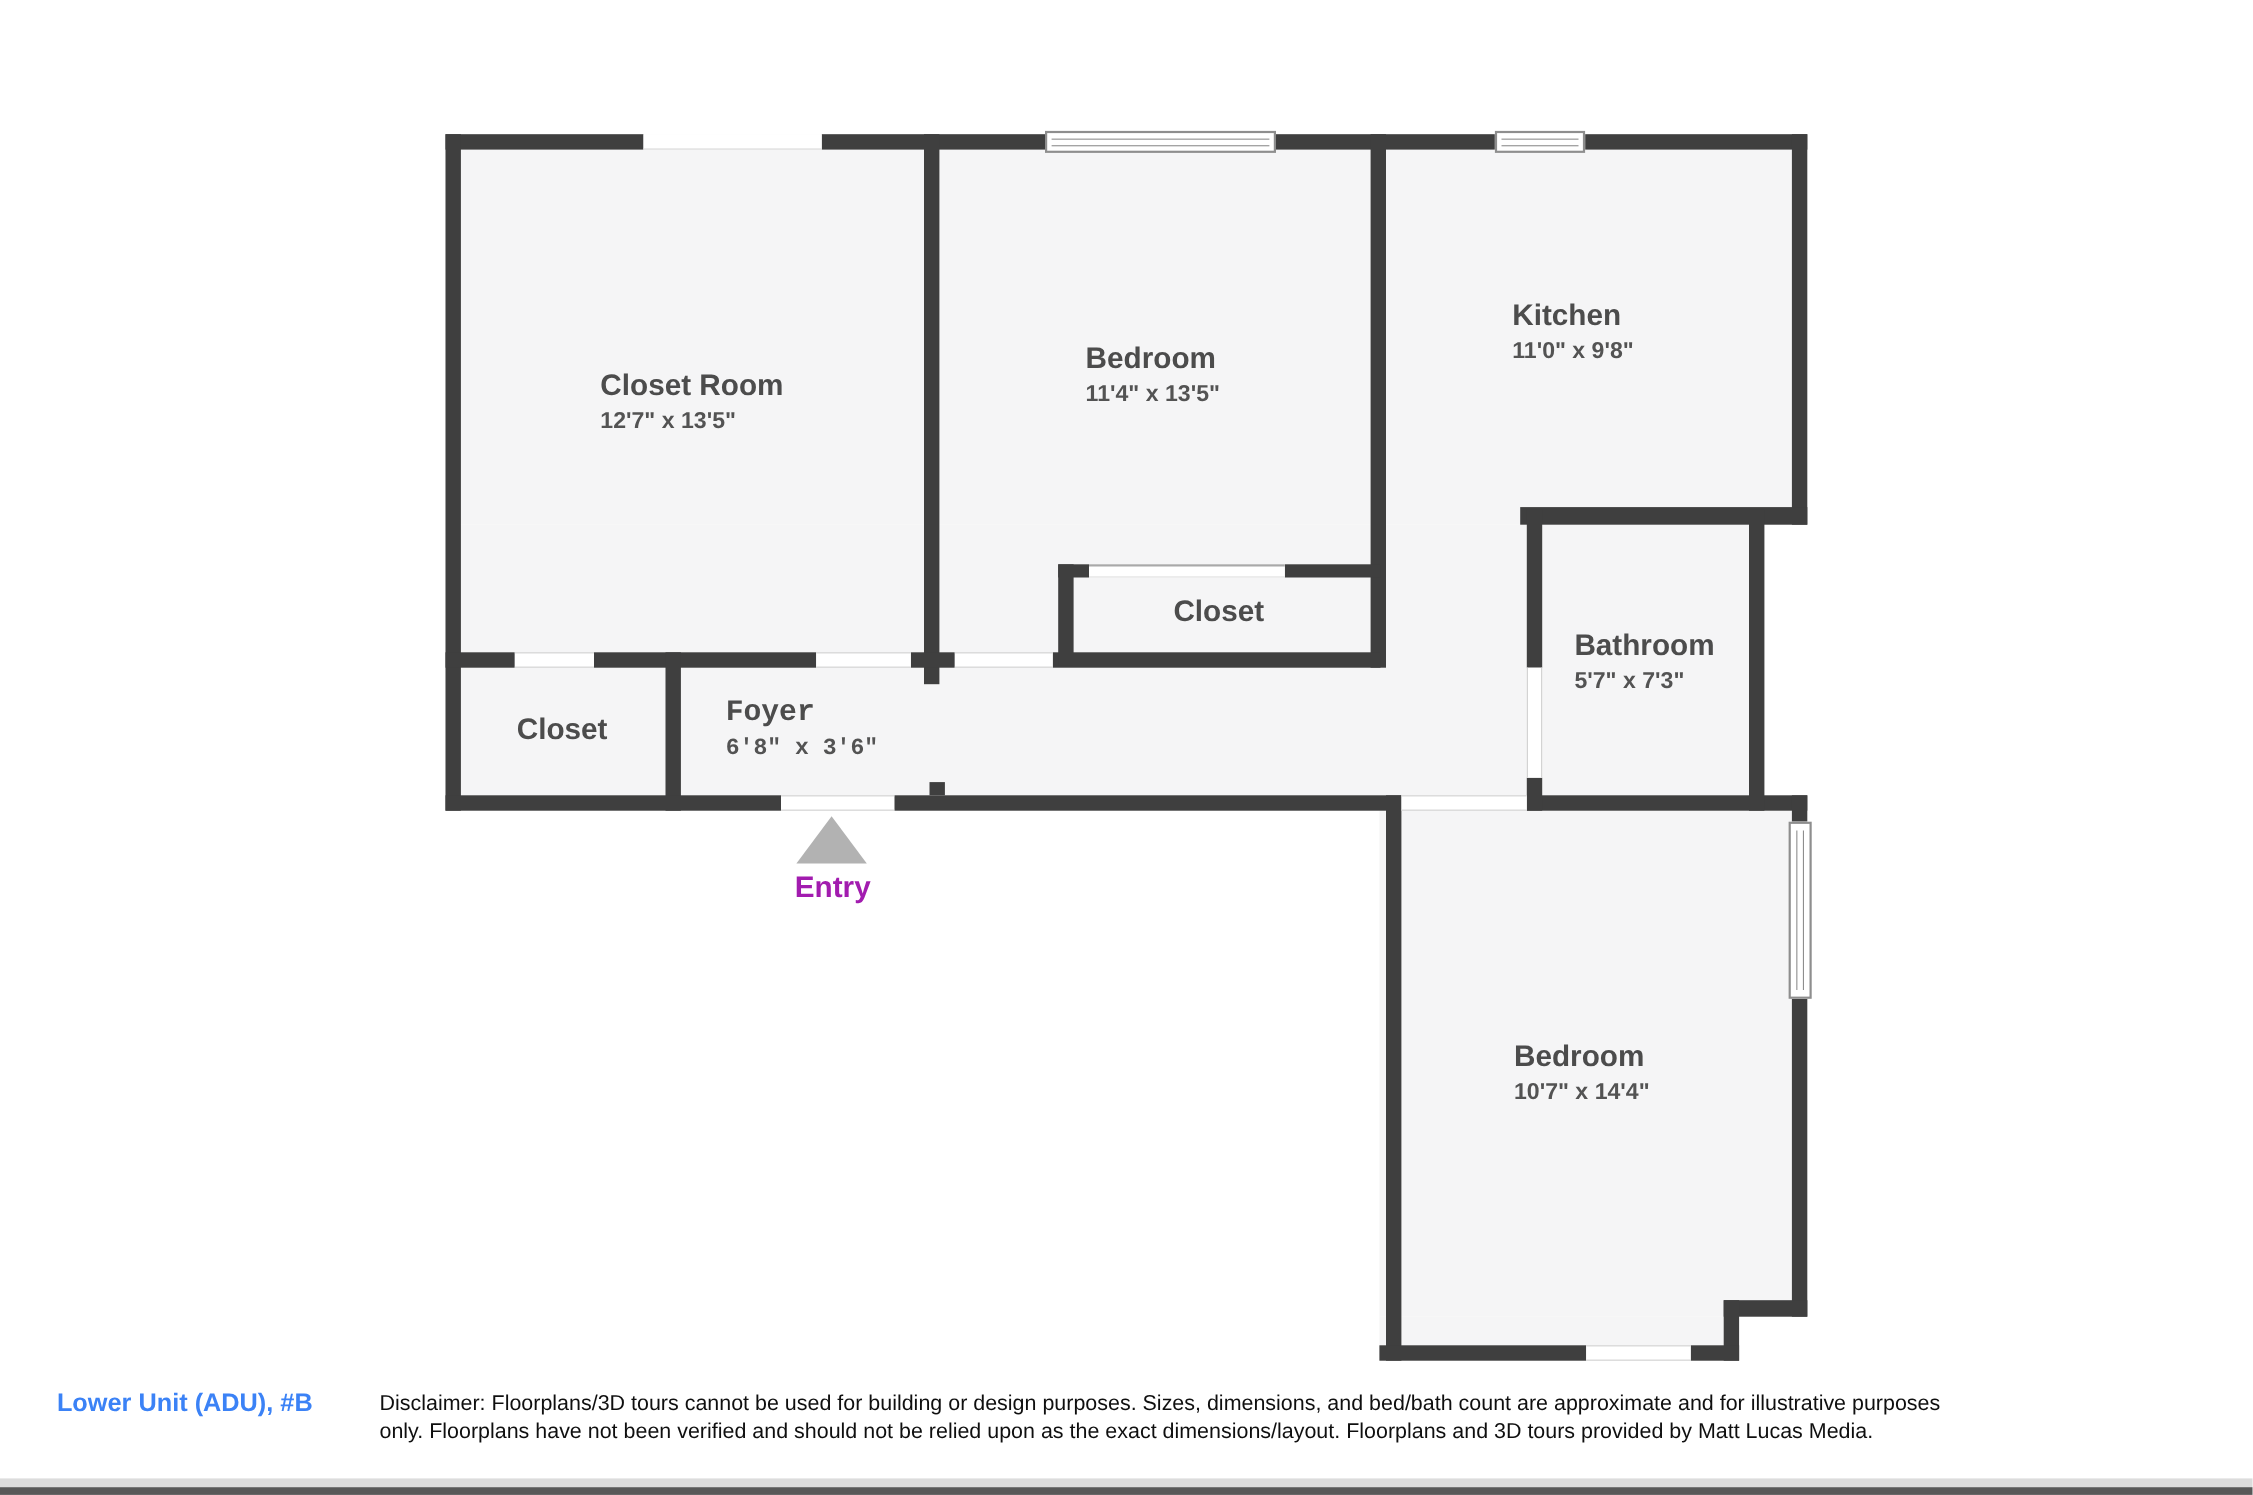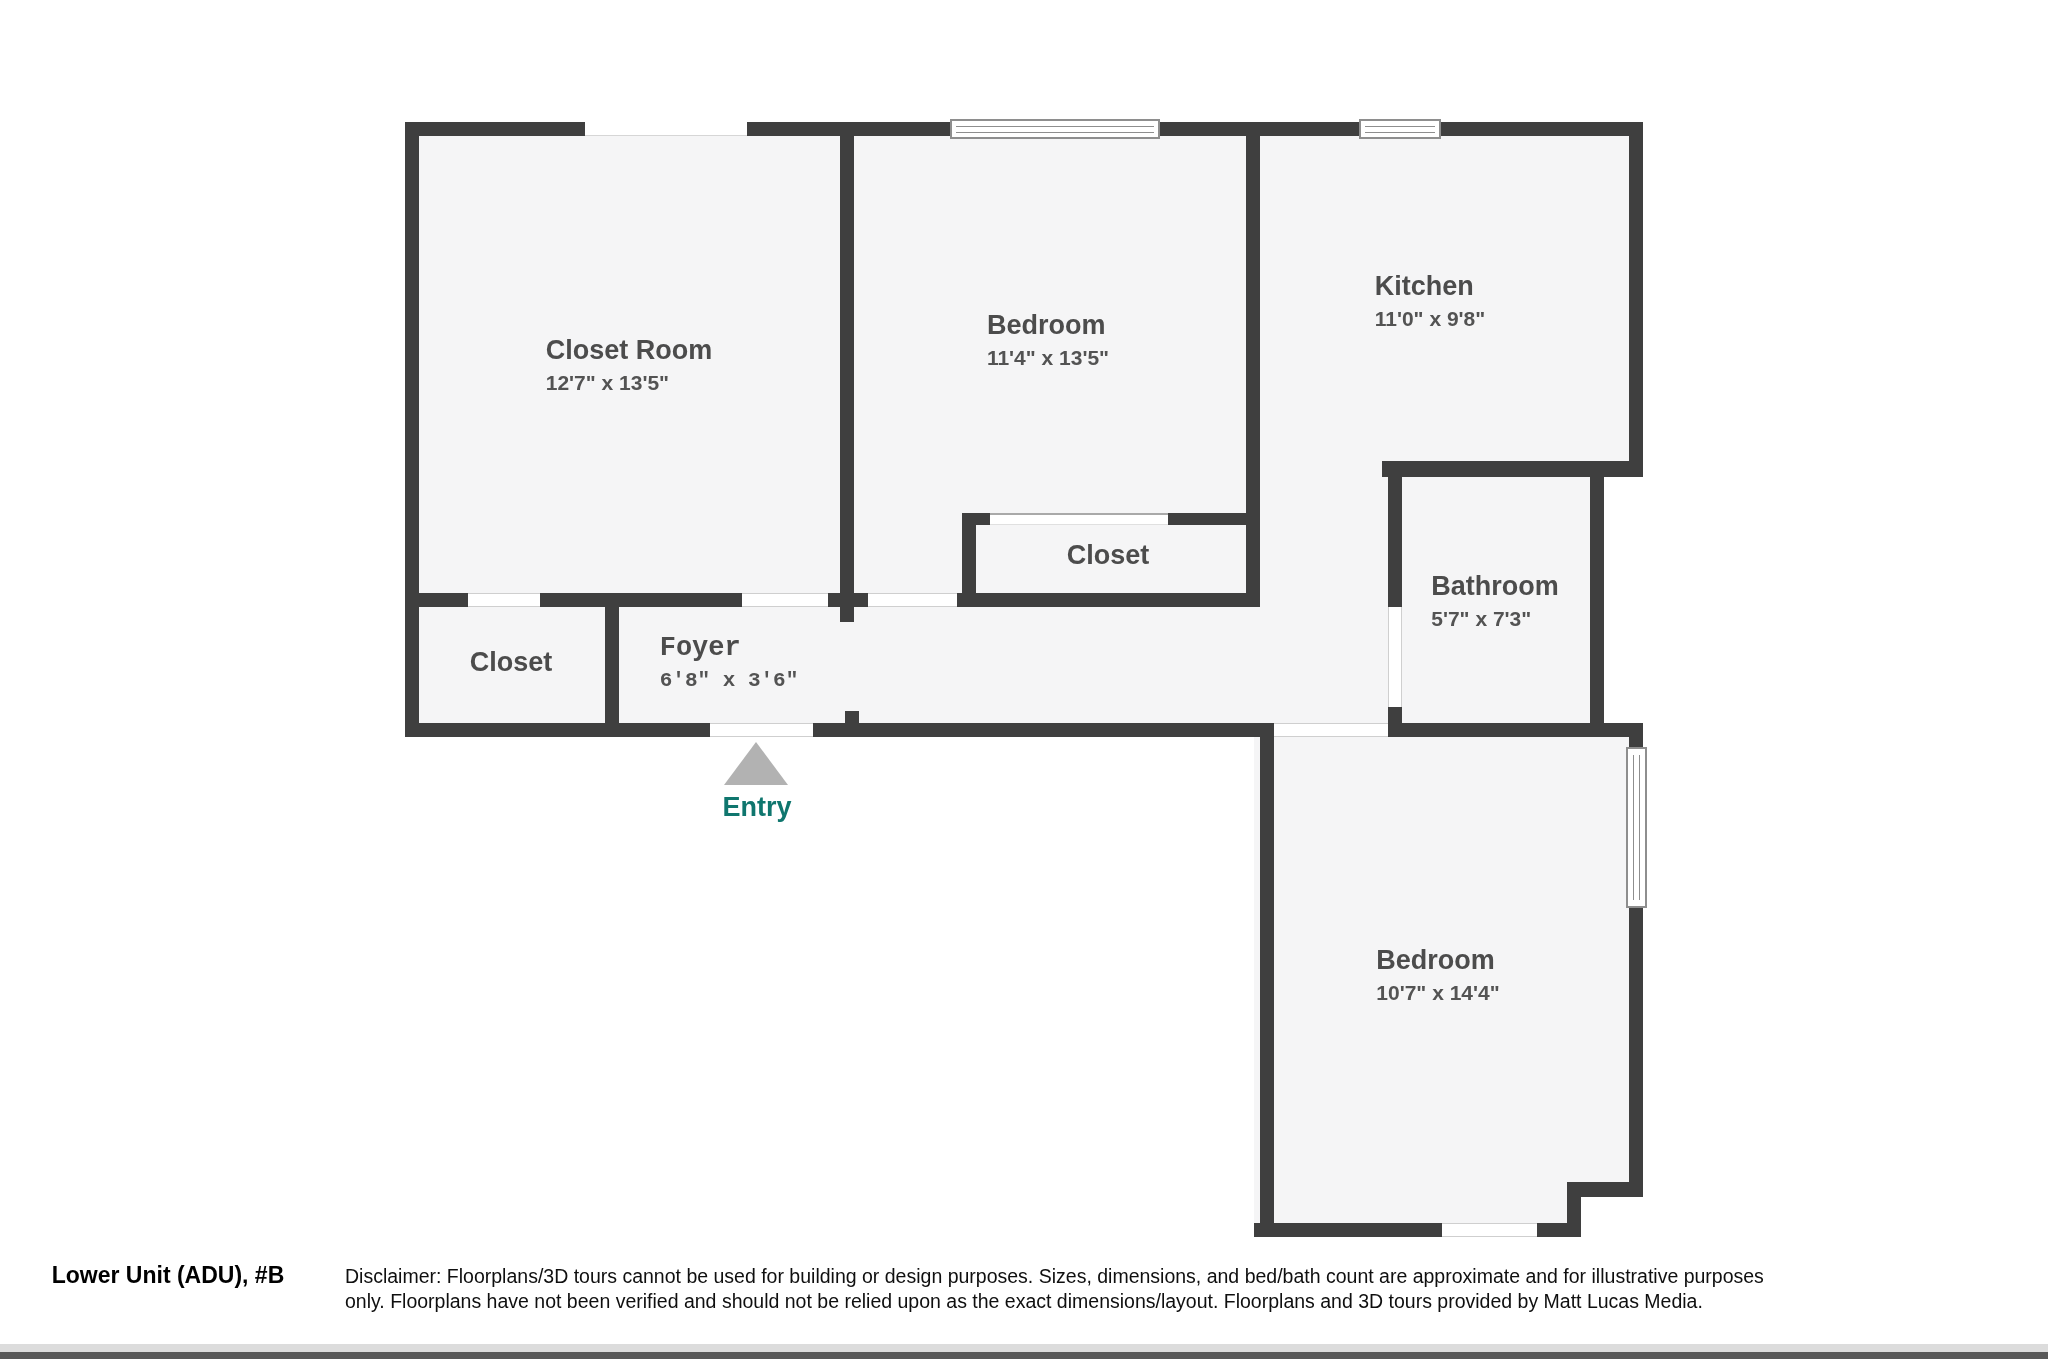--- a/index.html
+++ b/index.html
@@ -23,23 +23,23 @@
   .pane-v{position:absolute;top:6px;bottom:6px;left:50%;width:7px;margin-left:-3.5px;
           border-left:1.5px solid #8e8e8e;border-right:1.5px solid #8e8e8e;box-sizing:border-box;}
   .entry-arrow{position:absolute;width:0;height:0;
           border-left:32px solid transparent;border-right:32px solid transparent;
           border-bottom:43px solid #b2b2b2;}
   .room{position:absolute;transform:translate(-50%,-50%);text-align:left;
         color:#4c4c4c;white-space:nowrap;}
   .room .name{font-size:27px;font-weight:700;line-height:1.15;}
   .room .dims{font-size:21px;font-weight:700;line-height:1.3;margin-top:3px;color:#535353;}
   .entry-label{position:absolute;transform:translate(-50%,-50%);font-size:27px;
-        font-weight:700;color:#0f766e;white-space:nowrap;}
+        font-weight:700;color:#a21caf;white-space:nowrap;}
   .footer-id{position:absolute;left:8px;top:1262px;width:320px;text-align:center;}
-  .footer-id .unit{font-size:23px;font-weight:700;color:#000000;line-height:1.2;}
+  .footer-id .unit{font-size:23px;font-weight:700;color:#3b82f6;line-height:1.2;}
   .footer-id .addr{font-size:20px;font-weight:700;color:#7e7e7e;line-height:1.2;margin-top:10px;}
   .disclaimer{position:absolute;left:345px;top:1264px;width:1460px;
         font-size:19.5px;line-height:25px;color:#0f0f0f;}
   .bottom-band-light{position:absolute;left:0;top:1344px;width:2048px;height:8px;background:#dcdcdc;}
   .bottom-band-dark{position:absolute;left:0;top:1352px;width:2048px;height:7px;background:#585858;}
 </style>
 </head>
 <body>
 
 <div id="canvas">

